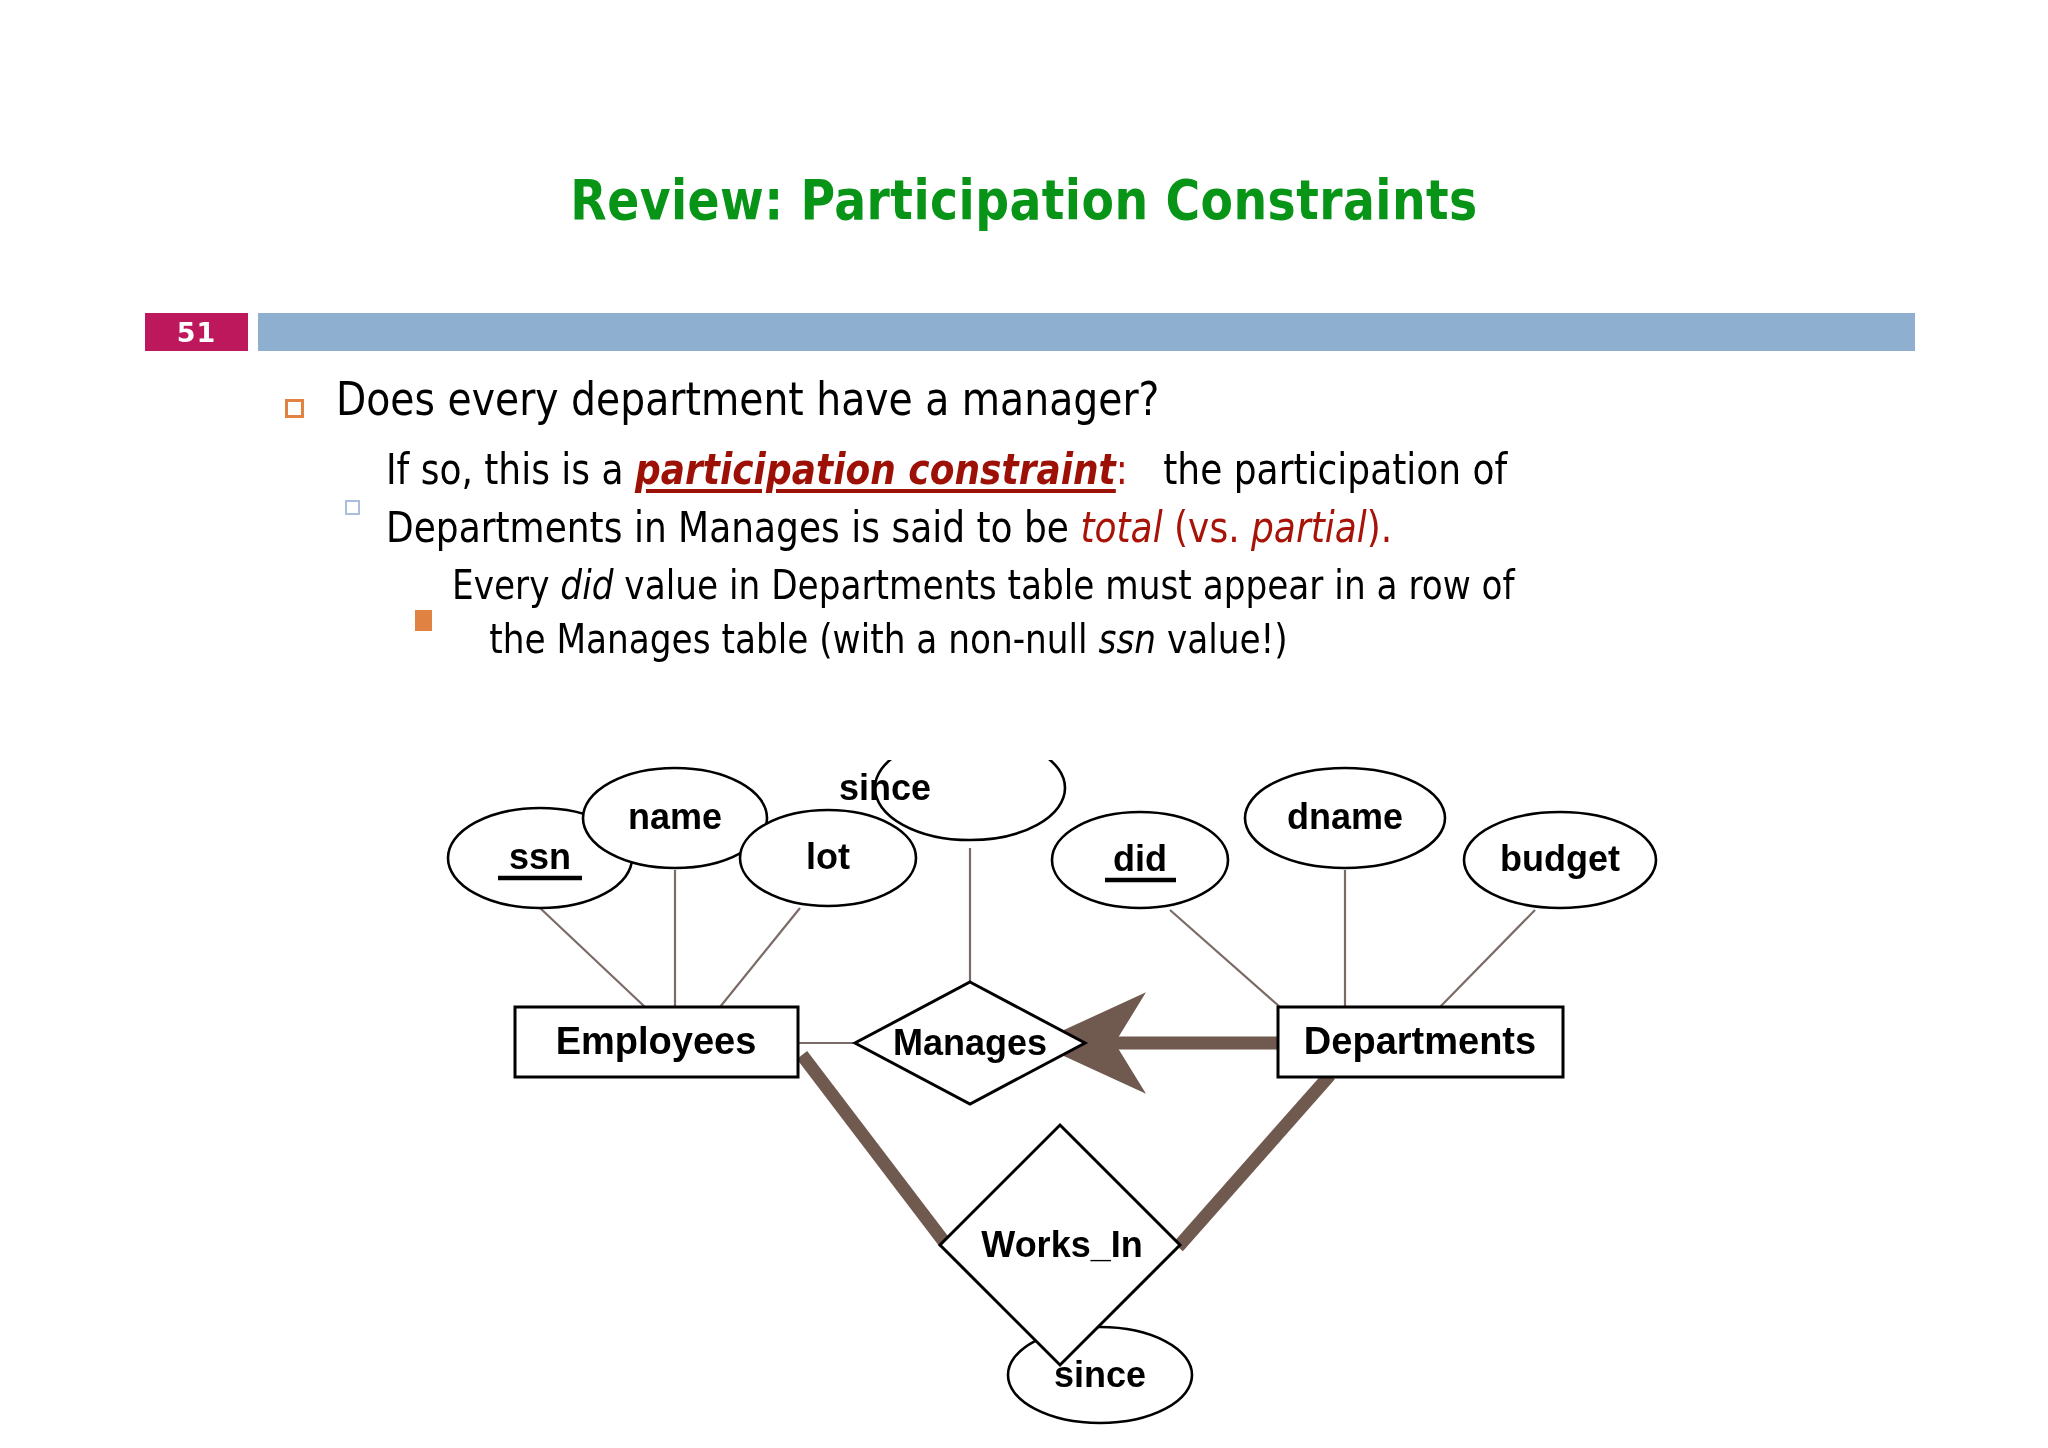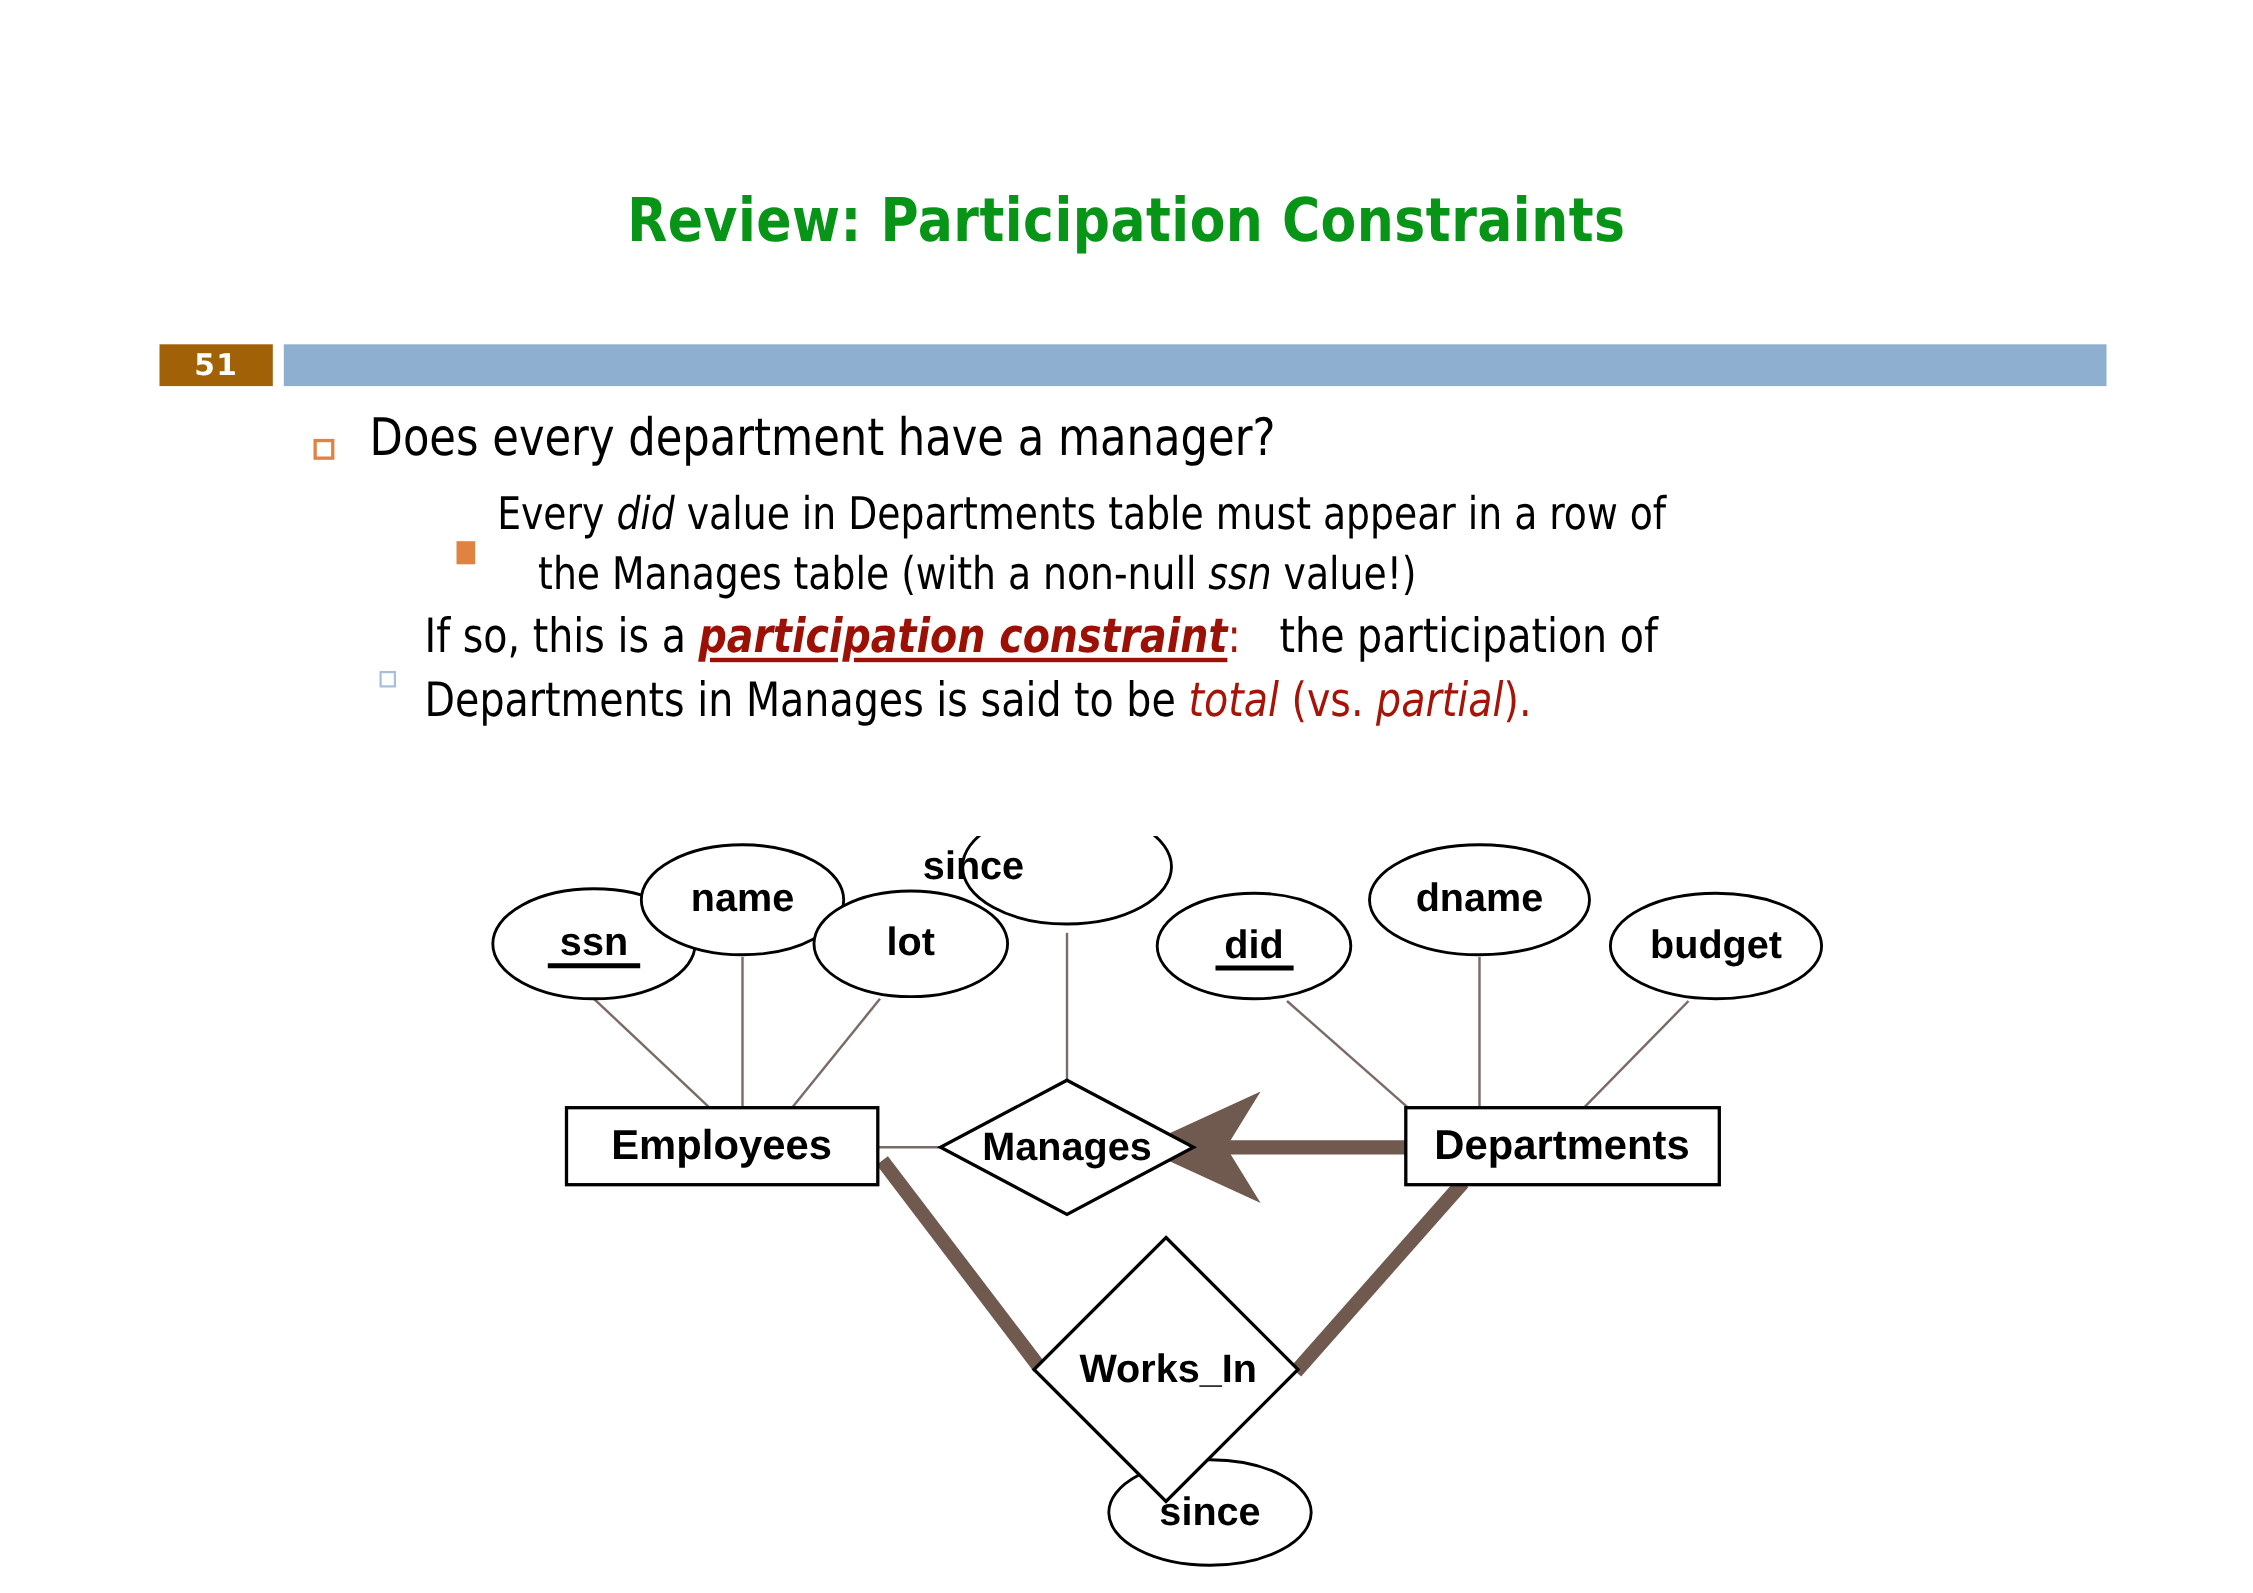--- a/index.html
+++ b/index.html
@@ -35,21 +35,21 @@
     position: absolute;
     left: 145px;
     top: 313px;
     width: 1770px;
     height: 38px;
     display: flex;
     align-items: stretch;
   }
   .page-badge {
     width: 103px;
-    background: #a16207;
+    background: #be185d;
     color: #ffffff;
     font-weight: bold;
     font-size: 27px;
     display: flex;
     align-items: center;
     justify-content: center;
     font-family: "DejaVu Sans", sans-serif;
     letter-spacing: 1px;
   }
   .header-rule {
@@ -153,33 +153,33 @@
   <div class="header-rule"></div>
 </div>
 
 <div class="body-text">
 
   <div class="bullet-row lvl1">
     <span class="marker-hollow-orange"></span>
     <span class="t1">Does every department have a manager?</span>
   </div>
 
+  <div class="bullet-row lvl2">
+    <span class="marker-hollow-blue"></span>
+    <span class="t2">
+      <span>If so, this is a </span><span class="em-red-ul">participation constraint</span><span class="red">:</span><span class="gap"></span><span>the participation of</span><br>
+      <span>Departments in Manages is said to be </span><span class="red-i">total</span><span class="red"> (vs. </span><span class="red-i">partial</span><span class="red">).</span>
+    </span>
+  </div>
+
   <div class="bullet-row lvl3">
     <span class="marker-solid-orange"></span>
     <span class="t3">
       <span>Every </span><span class="ital">did</span><span> value in Departments table must appear in a row of</span><br>
       <span style="display:inline-block;width:40px"></span><span>the Manages table (with a non-null </span><span class="ital">ssn</span><span> value!)</span>
-    </span>
-  </div>
-
-  <div class="bullet-row lvl2">
-    <span class="marker-hollow-blue"></span>
-    <span class="t2">
-      <span>If so, this is a </span><span class="em-red-ul">participation constraint</span><span class="red">:</span><span class="gap"></span><span>the participation of</span><br>
-      <span>Departments in Manages is said to be </span><span class="red-i">total</span><span class="red"> (vs. </span><span class="red-i">partial</span><span class="red">).</span>
     </span>
   </div>
 </div>
 
 <div class="er-diagram">
   <svg width="1520" height="680" viewBox="0 0 1520 680" xmlns="http://www.w3.org/2000/svg">
     <defs>
       <marker id="thickArrow" markerWidth="9" markerHeight="9" refX="7" refY="4.5" orient="auto" markerUnits="strokeWidth">
         <path d="M0,0.6 L8.5,4.5 L0,8.4 L2.4,4.5 Z" fill="#70594E"></path>
       </marker>

